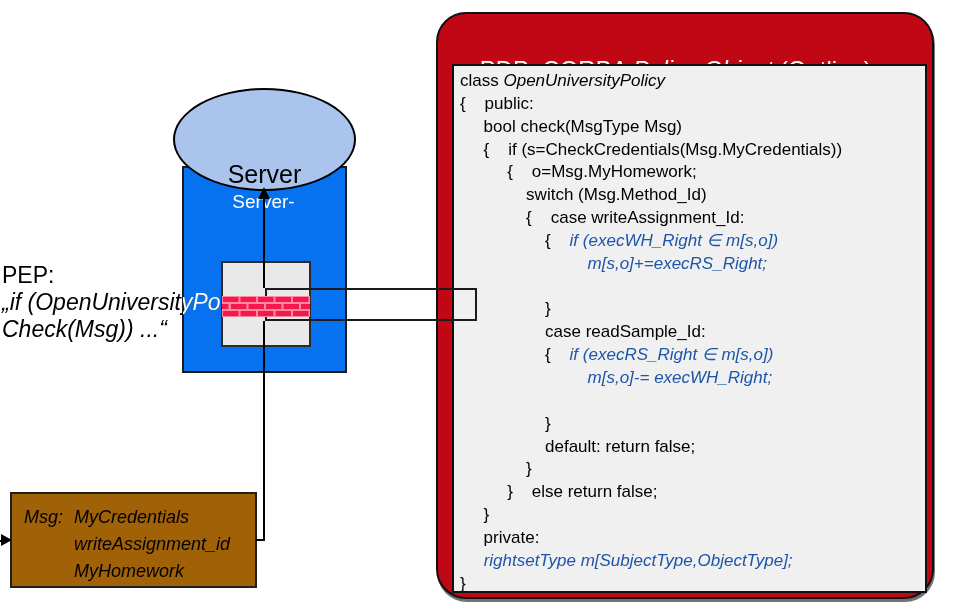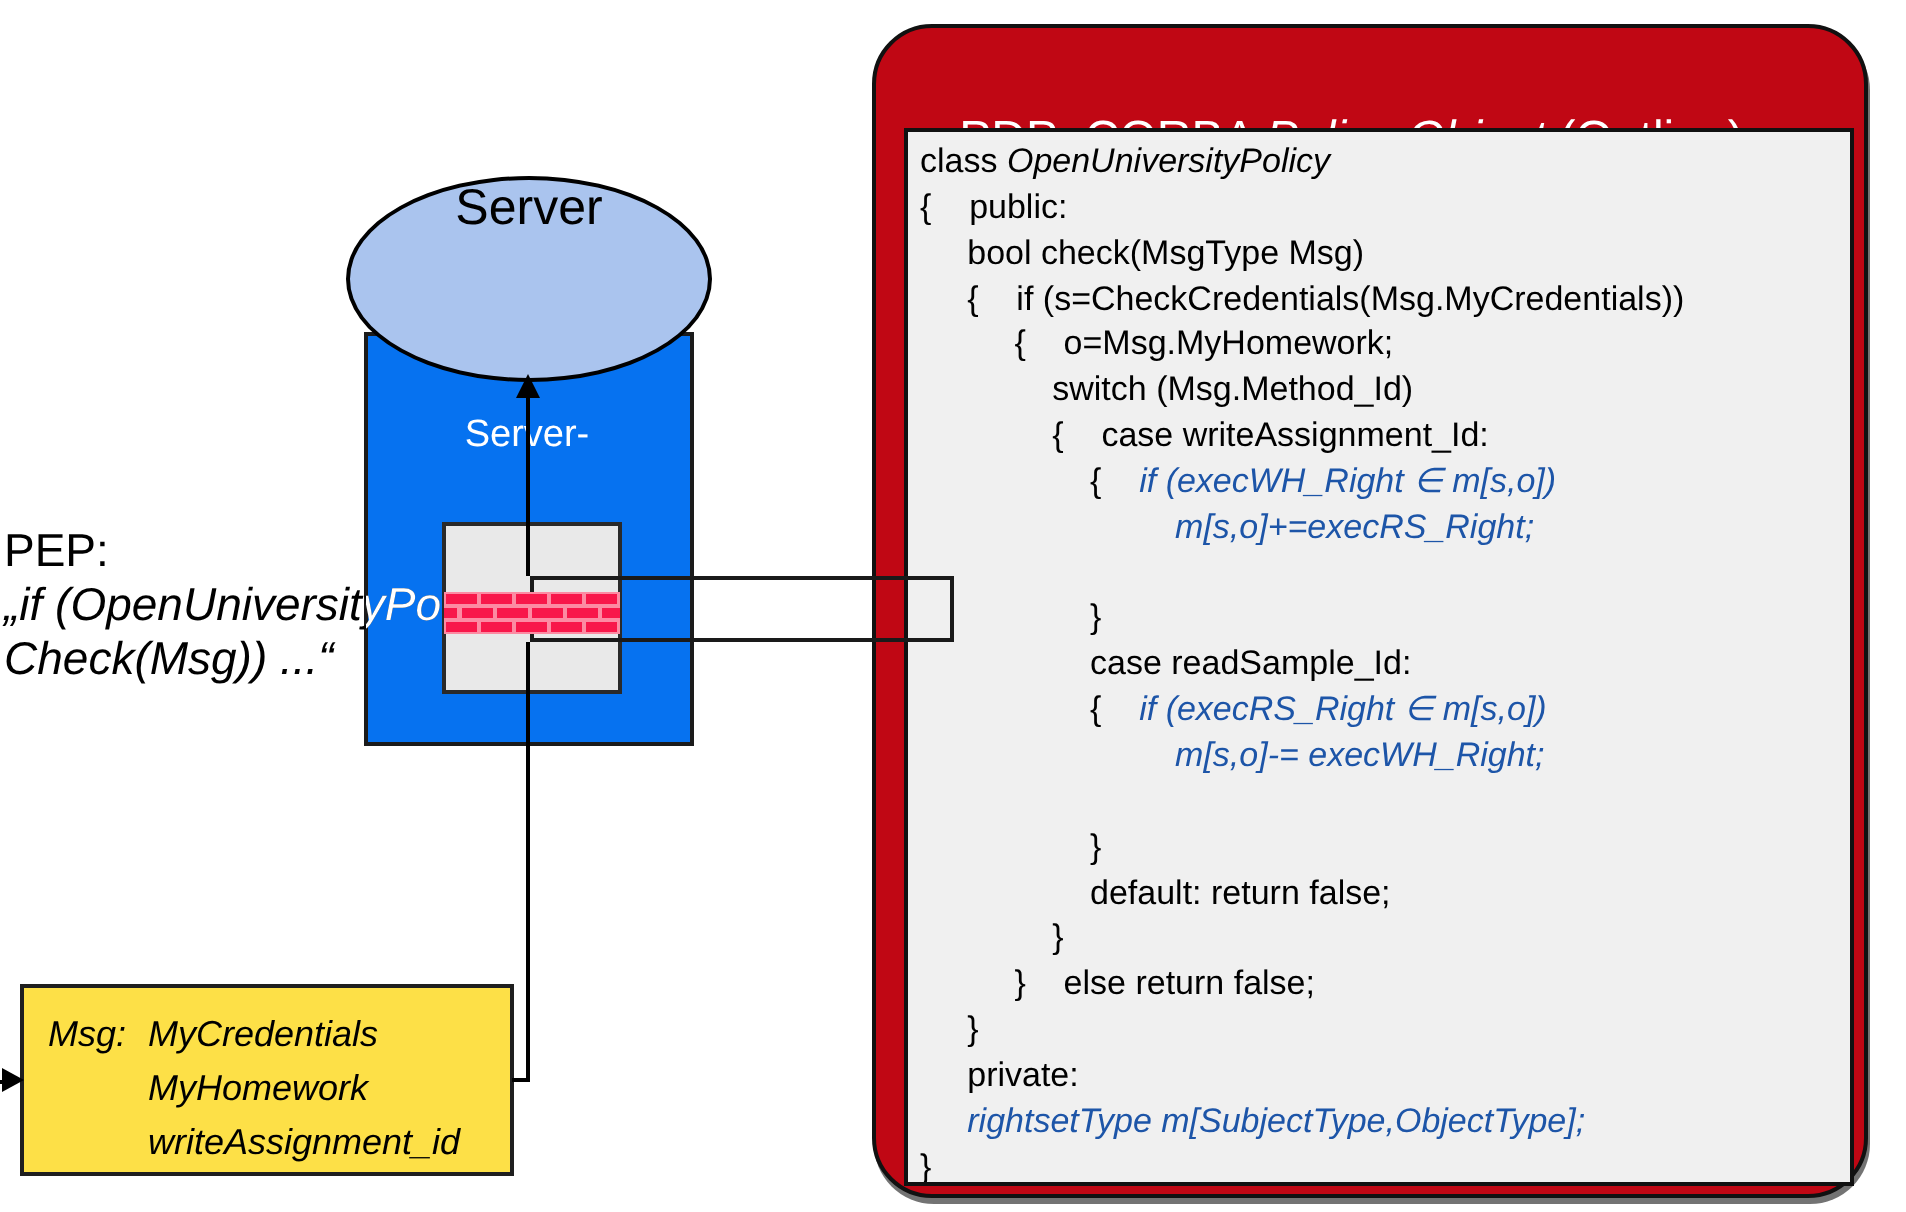--- a/index.html
+++ b/index.html
@@ -5,43 +5,43 @@
   html,body{margin:0;padding:0;background:#fff;}
   .stage{position:relative;width:953px;height:606px;background:#ffffff;
          font-family:"Liberation Sans",sans-serif;overflow:hidden;}
   .abs{position:absolute;}
 
   
   .skeleton-rect{left:182px;top:166px;width:161px;height:203px;
     background:var(--blue);border:2px solid #1b1b1b;z-index:1;}
   .server-ellipse{left:173px;top:88px;width:179px;height:99px;border-radius:50%;
     background:var(--lightblue);border:2px solid #000;z-index:2;
-    display:flex;align-items:flex-start;justify-content:center;}
+    display:flex;align-items:flex-end;justify-content:center;}
   .server-label{font-size:25px;color:#000;}
-  .skeleton-label{left:182px;top:206px;width:163px;text-align:center;color:#fff;
+  .skeleton-label{left:182px;top:190px;width:163px;text-align:center;color:#fff;
     font-size:19px;line-height:23px;z-index:2;}
 
   .pep-text{left:2px;top:262px;width:260px;font-size:23px;line-height:27px;color:#000;z-index:3;}
   .pep-text .it{font-style:italic;}
   .pep-white{color:#fff;clip-path:inset(0 0 0 181px);}
 
   .firewall-square{left:221px;top:261px;width:90px;height:86px;background:#e9e9e9;
     border:2px solid #2a2a2a;z-index:4;box-sizing:border-box;}
   .callout-rect{left:265px;top:288px;width:212px;height:33px;border:2px solid #1a1a1a;
     background:transparent;z-index:6;box-sizing:border-box;}
   .brick-band{left:222px;top:296px;z-index:7;}
 
   .vline{width:2px;background:#000;z-index:5;}
   .vline-top{left:263px;top:198px;height:90px;}
   .vline-bottom{left:263px;top:321px;height:220px;}
   .hstub{left:256px;top:539px;width:9px;height:2px;background:#000;z-index:5;}
   .arrow-up{left:258px;top:187px;width:0;height:0;border-left:6px solid transparent;
     border-right:6px solid transparent;border-bottom:12px solid #000;z-index:5;}
 
-  .msg-box{left:10px;top:492px;width:247px;height:96px;background:#fde047;border:2px solid #1f1f1f;
+  .msg-box{left:10px;top:492px;width:247px;height:96px;background:#a16207;border:2px solid #1f1f1f;
     z-index:4;box-sizing:border-box;display:flex;padding:10px 0 0 12px;font-style:italic;
     font-size:18px;line-height:27px;color:#000;}
   .msg-prefix{width:50px;}
   .msg-arrow-line{left:0;top:540px;width:4px;height:2px;background:#000;z-index:5;}
   .msg-arrow{left:1px;top:534px;width:0;height:0;border-top:6px solid transparent;
     border-bottom:6px solid transparent;border-left:11px solid #000;z-index:5;}
 
   
   .pdp-box{left:436px;top:12px;width:498px;height:587px;background:var(--red);
     border:2px solid #111;border-radius:30px;z-index:1;box-sizing:border-box;
@@ -113,22 +113,22 @@
   <div class="abs vline vline-bottom"></div>
   <div class="abs hstub"></div>
 
   <div class="abs msg-arrow-line"></div>
   <div class="abs msg-arrow"></div>
 
   <div class="abs msg-box">
     <div class="msg-prefix">Msg:</div>
     <div class="msg-items">
       <div>MyCredentials</div>
+      <div>writeAssignment_id</div>
       <div>MyHomework</div>
-      <div>writeAssignment_id</div>
     </div>
   </div>
 
   <div class="abs pdp-box"></div>
   <div class="abs pdp-title">
     <span>PDP: CORBA </span><span class="it">Policy Object</span><span> (Outline)</span>
   </div>
 
   <div class="abs code-box">
       <div class="code-line"><span class="seg-r">class </span><span class="seg-i">OpenUniversityPolicy</span></div>

